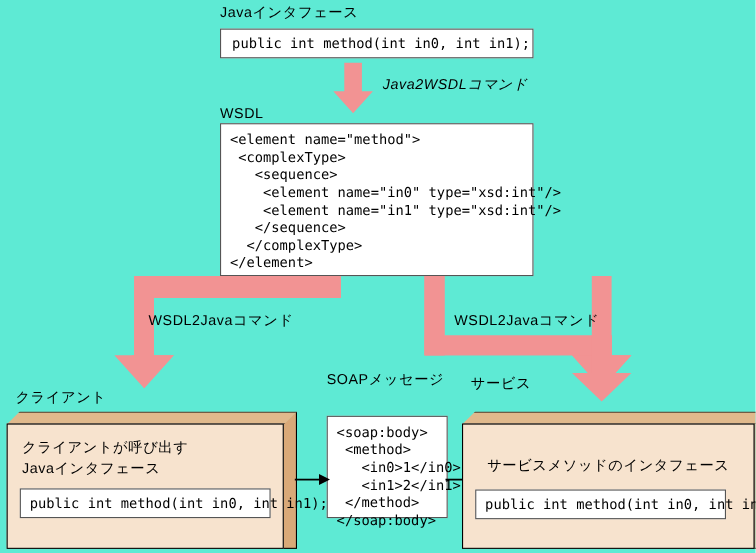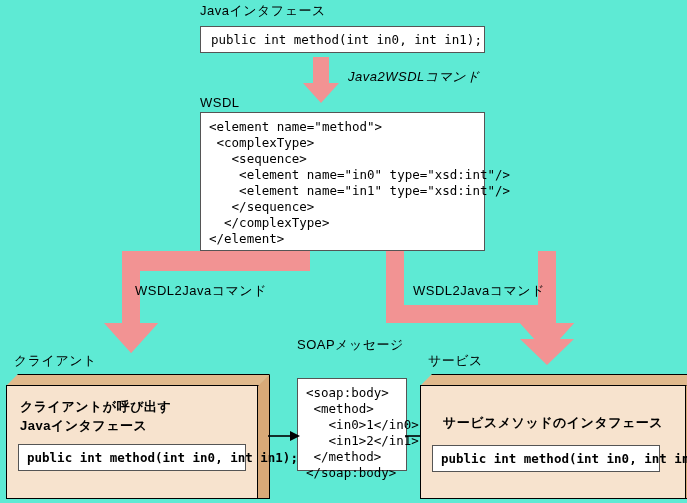--- a/index.html
+++ b/index.html
@@ -43,21 +43,20 @@
     letter-spacing: 0px;
   }
   .codebox.one-line pre {
     padding: 5px 10px;
     font-size: 12.5px;
   }
 
   
   .box3d {
     position: absolute;
-    font-weight: bold;
   }
   .box3d .top-face {
     position: absolute;
     left: 0;
     top: 0;
     width: 100%;
     height: 12px;
     background: #E0B98C;
     border: 1px solid #000000;
     box-sizing: border-box;
@@ -205,21 +204,21 @@
   <svg class="thin-arrow" style="left:268px; top:430px;" width="32" height="12" viewBox="0 0 32 12">
     <line x1="0" y1="6" x2="22" y2="6" stroke="#000000" stroke-width="1.6"></line>
     <polygon points="22,1 32,6 22,11" fill="#000000"></polygon>
   </svg>
 
   <svg class="thin-arrow" style="left:405px; top:430px;" width="32" height="12" viewBox="0 0 32 12">
     <line x1="0" y1="6" x2="22" y2="6" stroke="#000000" stroke-width="1.6"></line>
     <polygon points="22,1 32,6 22,11" fill="#000000"></polygon>
   </svg>
 
-  <div class="label" style="left:428px; top:354px;">サービス</div>
+  <div class="label" style="left:428px; top:342px;">サービス</div>
 
   <div class="box3d" style="left:420px; top:374px; width:262px; height:125px;padding-left:16px;">
     <div class="right-face"></div>
     <div class="top-face"></div>
     <div class="front-face"></div>
     <div class="content">
       <div class="heading" style="text-align:center; padding-top:16px;">サービスメソッドのインタフェース</div>
       <div class="inner-code" style="left:12px; top:60px; width:228px; height:27px;">
         <pre>public int method(int in0, int in1);</pre>
       </div>

